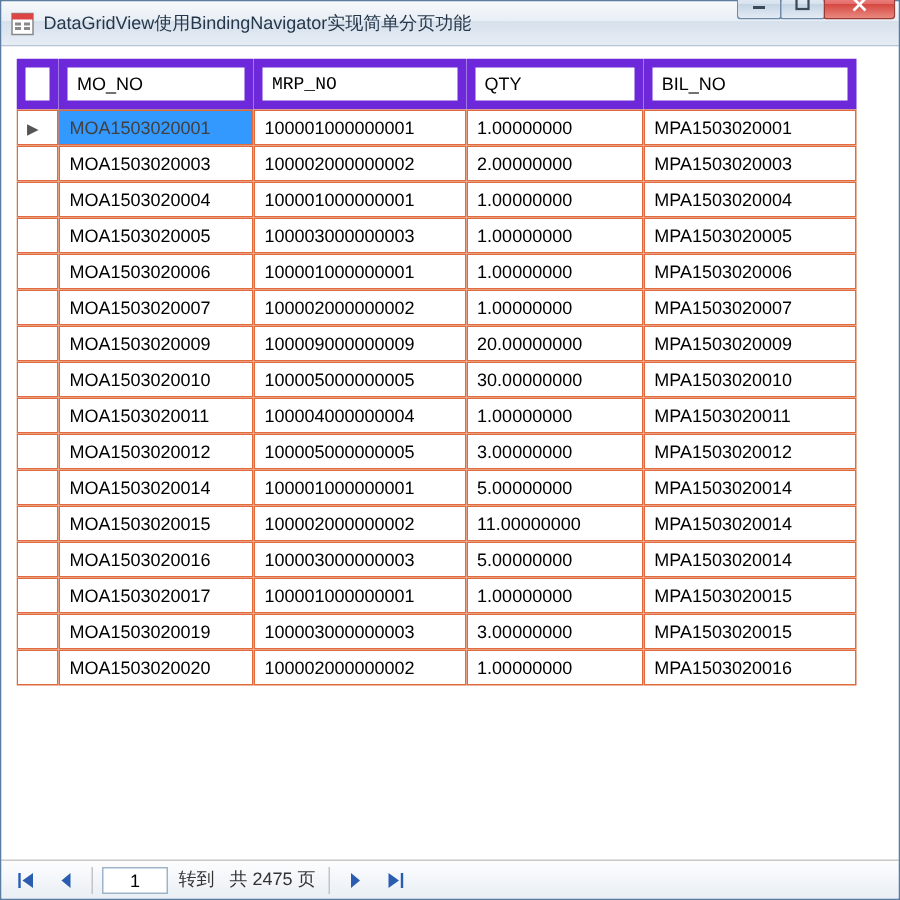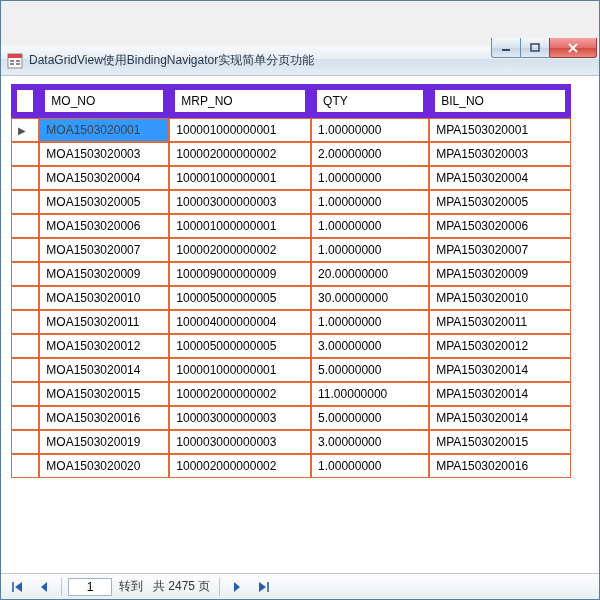--- a/index.html
+++ b/index.html
@@ -3,21 +3,20 @@
 <meta charset="utf-8">
 <style>
   * { box-sizing: border-box; }
   html, body { margin:0; padding:0; font-family: "Microsoft YaHei", Tahoma, sans-serif; font-size:12px; background:#fff; }
   .window { width:600px; height:600px; border:1px solid #5a7ca0; display:flex; flex-direction:column; background:#f0f0f0; }
   .titlebar {
     height:30px; display:flex; align-items:center;
     background:linear-gradient(to bottom,#f7f9fb 0%,#e8eef5 45%,#d7e1ec 46%,#e6edf5 100%);
     border-bottom:1px solid #b8c6d6;
     padding-left:6px;
-    margin-top:45px;
   }
   .titlebar .icon { width:16px; height:16px; margin-right:6px; display:flex; align-items:center; justify-content:center; }
   .titlebar .icon svg { width:16px; height:16px; }
   .titlebar .title { color:#25374a; font-size:12px; flex:0 0 auto; }
   .titlebar .spacer { flex:1; }
   .win-btns { display:flex; height:20px; margin-right:2px; margin-top:-8px; align-self:flex-start; }
   .win-btn {
     width:30px; height:20px; border:1px solid #6f8aa6; border-top:none;
     background:linear-gradient(to bottom,#f3f7fb,#d7e3ef 50%,#c4d3e3 51%,#e2ebf4);
     display:flex; align-items:center; justify-content:center; color:#3a4a5a;
@@ -36,21 +35,21 @@
   table.grid { border-collapse:separate; border-spacing:0; width:560px; font-size:12px; }
   table.grid th, table.grid td {
     border:1px solid #e06a3b; padding:4px 6px; text-align:left; background:#fff;
     white-space:nowrap; overflow:hidden; height:24px;
   }
   table.grid th { background:#fff; font-weight:normal; color:#000; border:6px solid #6d28d9; }
   th.rowhdr, td.rowhdr { width:22px; min-width:22px; padding:0; text-align:center; }
   tr.sel td.c0 { background:#3399ff; color:#404040; }
   .row-caret { color:#555; font-size:10px; }
   .col-mo { width:110px; }
-  .col-mrp { width:120px; }
+  .col-mrp { width:120px;font-family:Liberation Mono, monospace; }
   .col-qty { width:100px; }
   .col-bil { width:120px; }
   .nav {
     height:26px; border-top:1px solid #c9c9c9;
     background:linear-gradient(to bottom,#fdfdfe,#e9eff5);
     display:flex; align-items:center; padding:0 6px; gap:4px;
     font-size:12px; color:#333;
   }
   .nav .nbtn {
     width:22px; height:20px; display:flex; align-items:center; justify-content:center;
@@ -198,20 +197,27 @@
             </tr>
             <tr>
               <td class="rowhdr"></td>
               <td class="c0">MOA1503020016</td>
               <td class="c1">100003000000003</td>
               <td class="c2">5.00000000</td>
               <td class="c3">MPA1503020014</td>
             </tr>
             <tr>
               <td class="rowhdr"></td>
+              <td class="c0">MOA1503020017</td>
+              <td class="c1">100001000000001</td>
+              <td class="c2">1.00000000</td>
+              <td class="c3">MPA1503020015</td>
+            </tr>
+            <tr>
+              <td class="rowhdr"></td>
               <td class="c0">MOA1503020019</td>
               <td class="c1">100003000000003</td>
               <td class="c2">3.00000000</td>
               <td class="c3">MPA1503020015</td>
             </tr>
             <tr>
               <td class="rowhdr"></td>
               <td class="c0">MOA1503020020</td>
               <td class="c1">100002000000002</td>
               <td class="c2">1.00000000</td>

